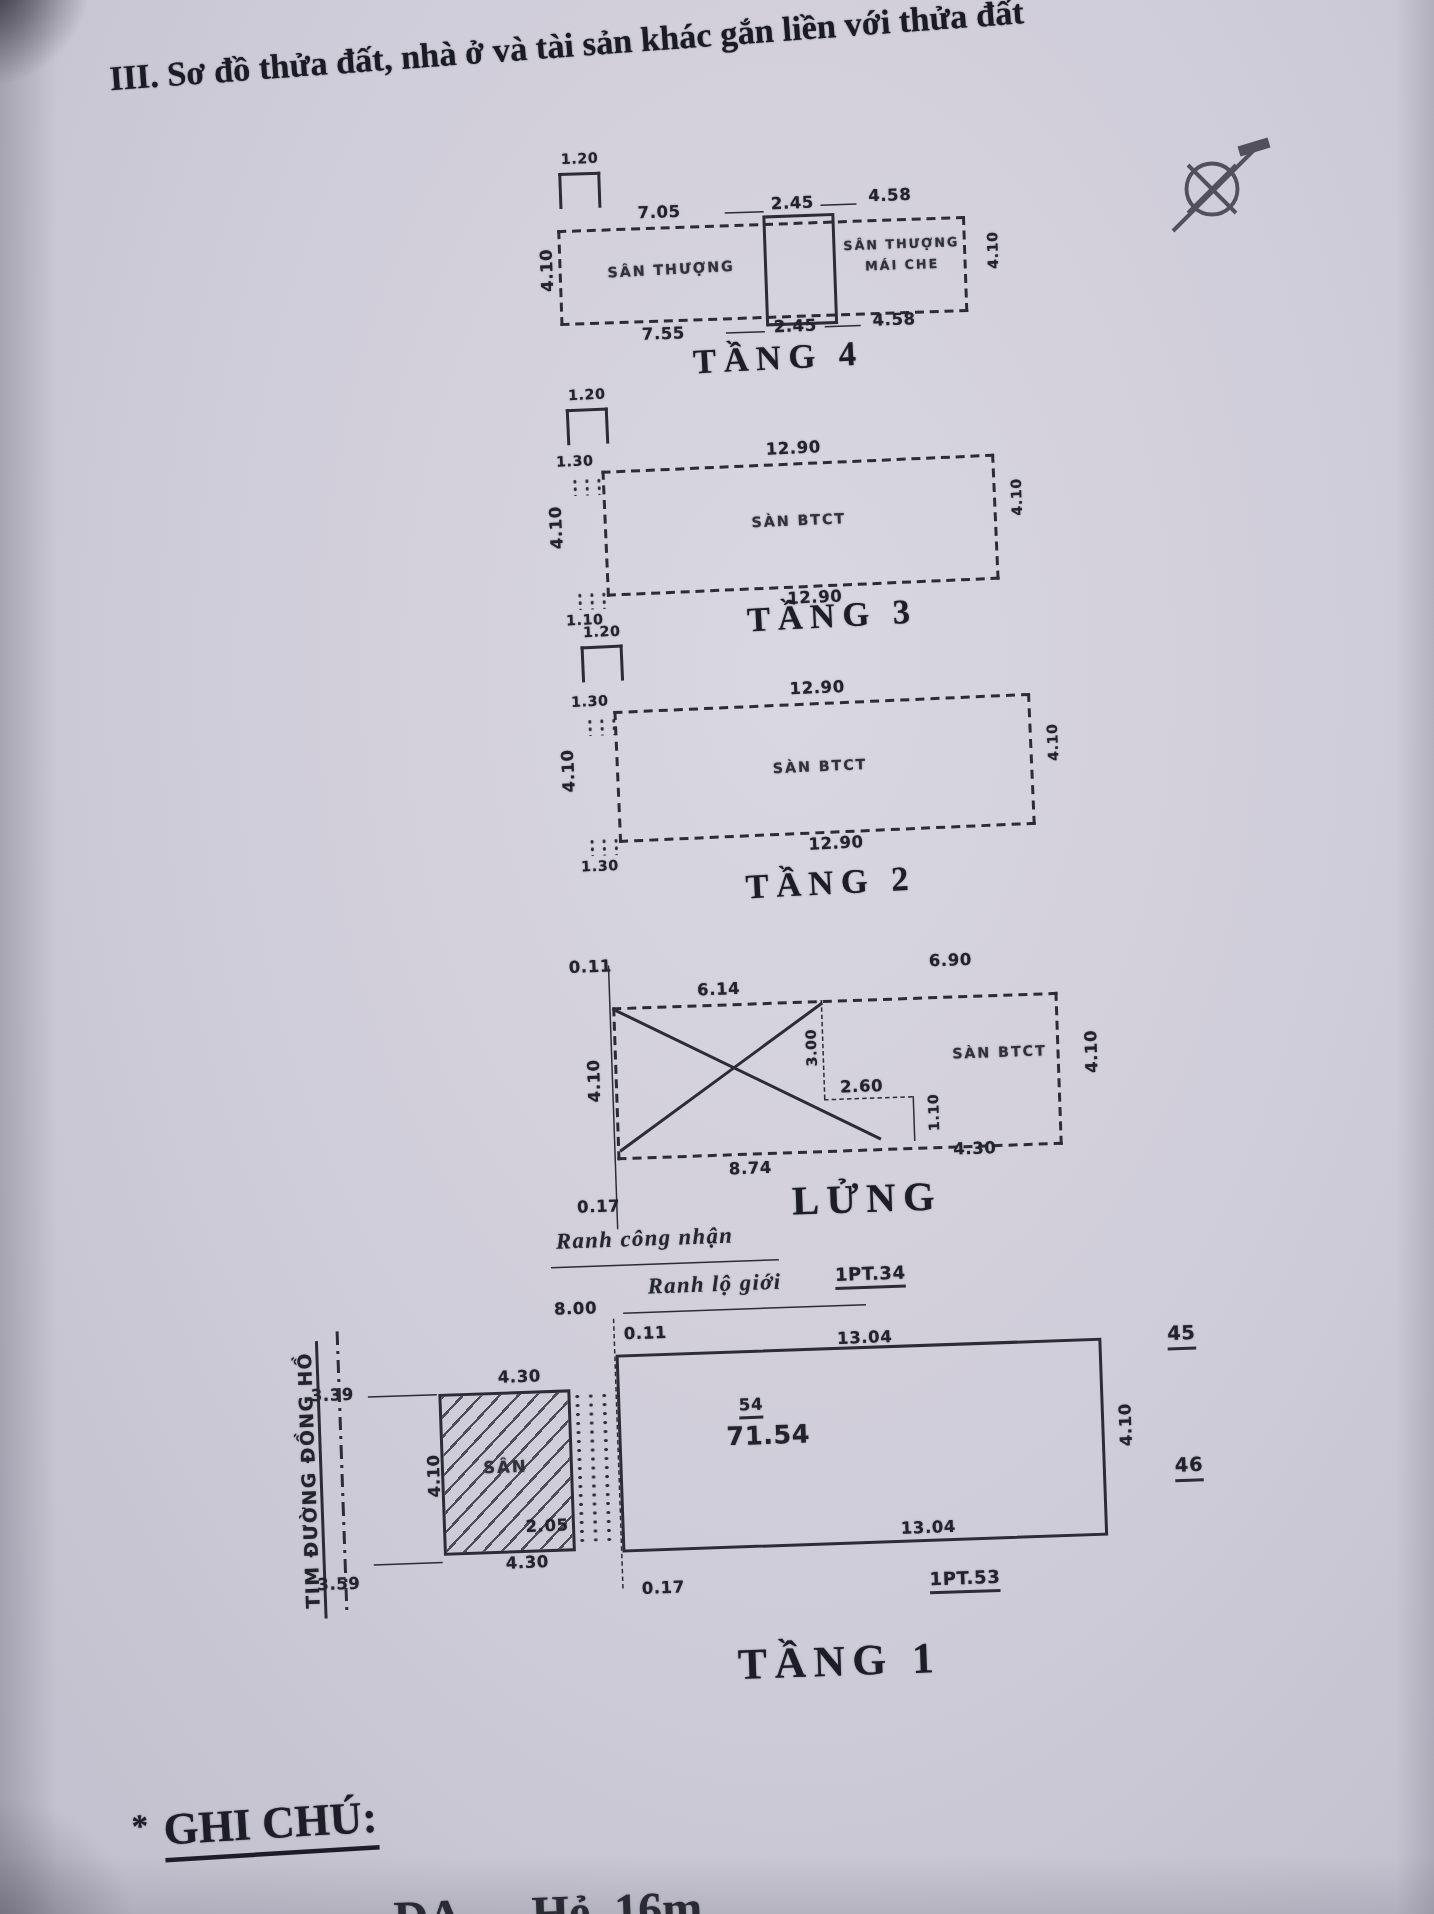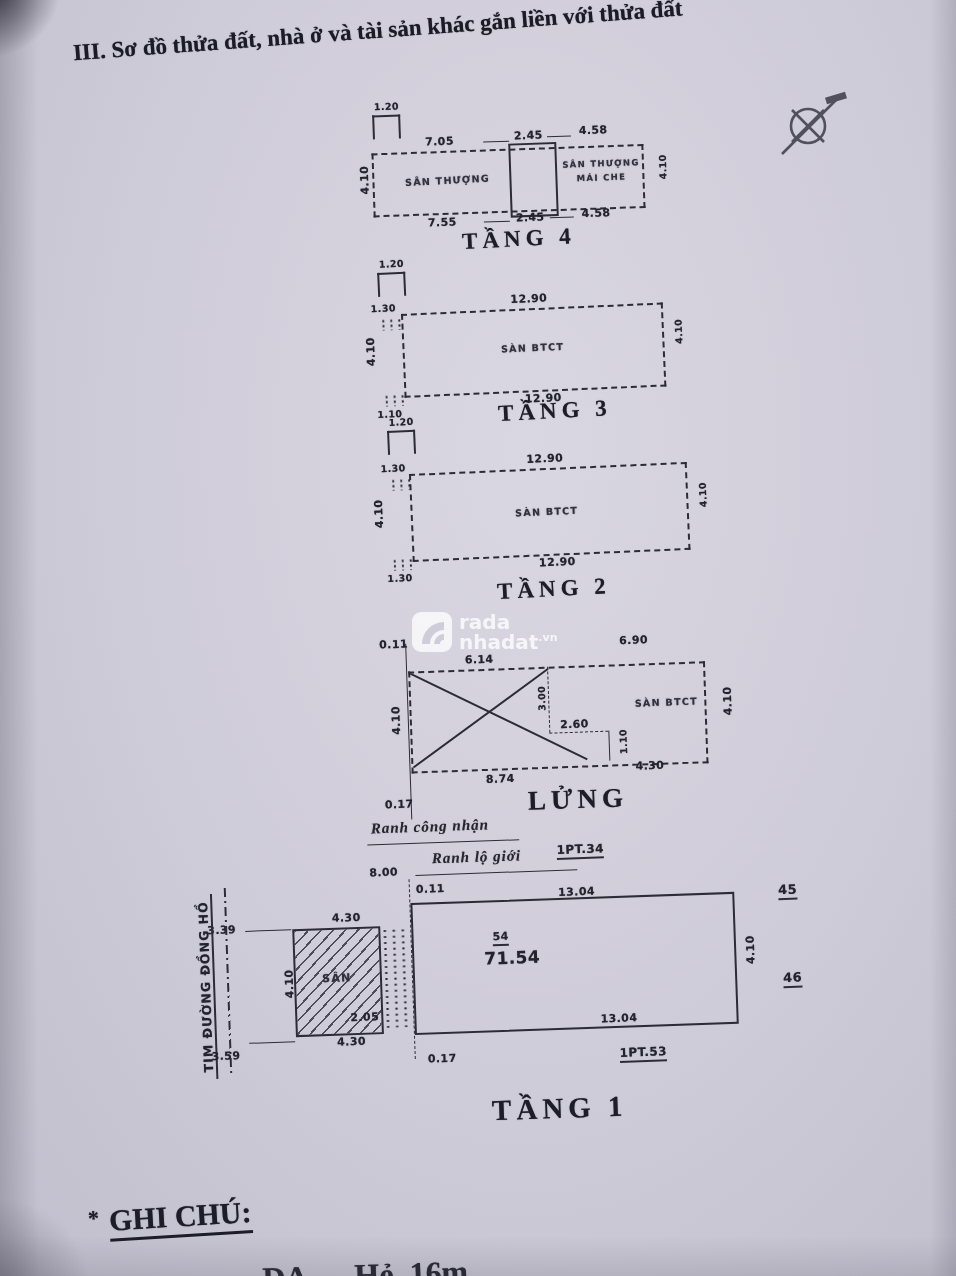--- a/index.html
+++ b/index.html
@@ -129,31 +129,20 @@
     <div class="dim v sm" style="left:228px;top:118px;">1.10</div>
     <div class="room" style="left:240px;top:78px;width:90px;">SÀN BTCT</div>
     <div class="dim" style="left:102px;top:150px;">8.74</div>
     <div class="dim" style="left:252px;top:142px;">4.30</div>
     <div class="dim v" style="left:0px;top:88px;">4.10</div>
     <div class="dim v" style="left:332px;top:80px;">4.10</div>
     <div class="dim" style="left:0;top:172px;">0.17</div>
   </div>
   <div class="ftitle" style="left:528px;top:784px;font-size:27px;transform:rotate(-2deg);">LỬNG</div>
 
-  <div style="position:absolute;left:412px;top:612px;display:flex;gap:7px;align-items:center;opacity:.85;">
-    <svg width="40" height="40" viewBox="0 0 40 40">
-      <rect x="0" y="0" width="40" height="40" rx="9" fill="rgba(255,255,255,.9)"></rect>
-      <path d="M10 32 A22 22 0 0 1 32 10 L32 18 A14 14 0 0 0 18 32 Z" fill="#cfccd9"></path>
-      <path d="M22 32 A10 10 0 0 1 32 22 L32 28 A4 4 0 0 0 28 32 Z" fill="#cfccd9"></path>
-    </svg>
-    <div style="color:rgba(255,255,255,.92);font-weight:700;line-height:1.02;">
-      <div style="font-size:20px;">rada</div>
-      <div style="font-size:20px;"><span>nhadat</span><span style="font-size:11px;vertical-align:super;">.vn</span></div>
-    </div>
-  </div>
 
   <div class="floor" style="left:188px;top:812px;width:625px;height:272px;transform:rotate(-2deg);">
     <div class="hand" style="left:187px;top:4px;">Ranh công nhận</div>
     <div class="hl" style="left:183px;top:28px;width:152px;"></div>
     <div class="hand" style="left:247px;top:36px;">Ranh lộ giới</div>
     <div class="hl" style="left:230px;top:60px;width:162px;"></div>
     <div class="dim pt" style="left:372px;top:33px;font-size:12px;">1PT.34</div>
     <div class="dim" style="left:184px;top:50px;">8.00</div>
     <div class="dim" style="left:230px;top:68px;">0.11</div>
     <div class="dim" style="left:372px;top:76px;">13.04</div>

